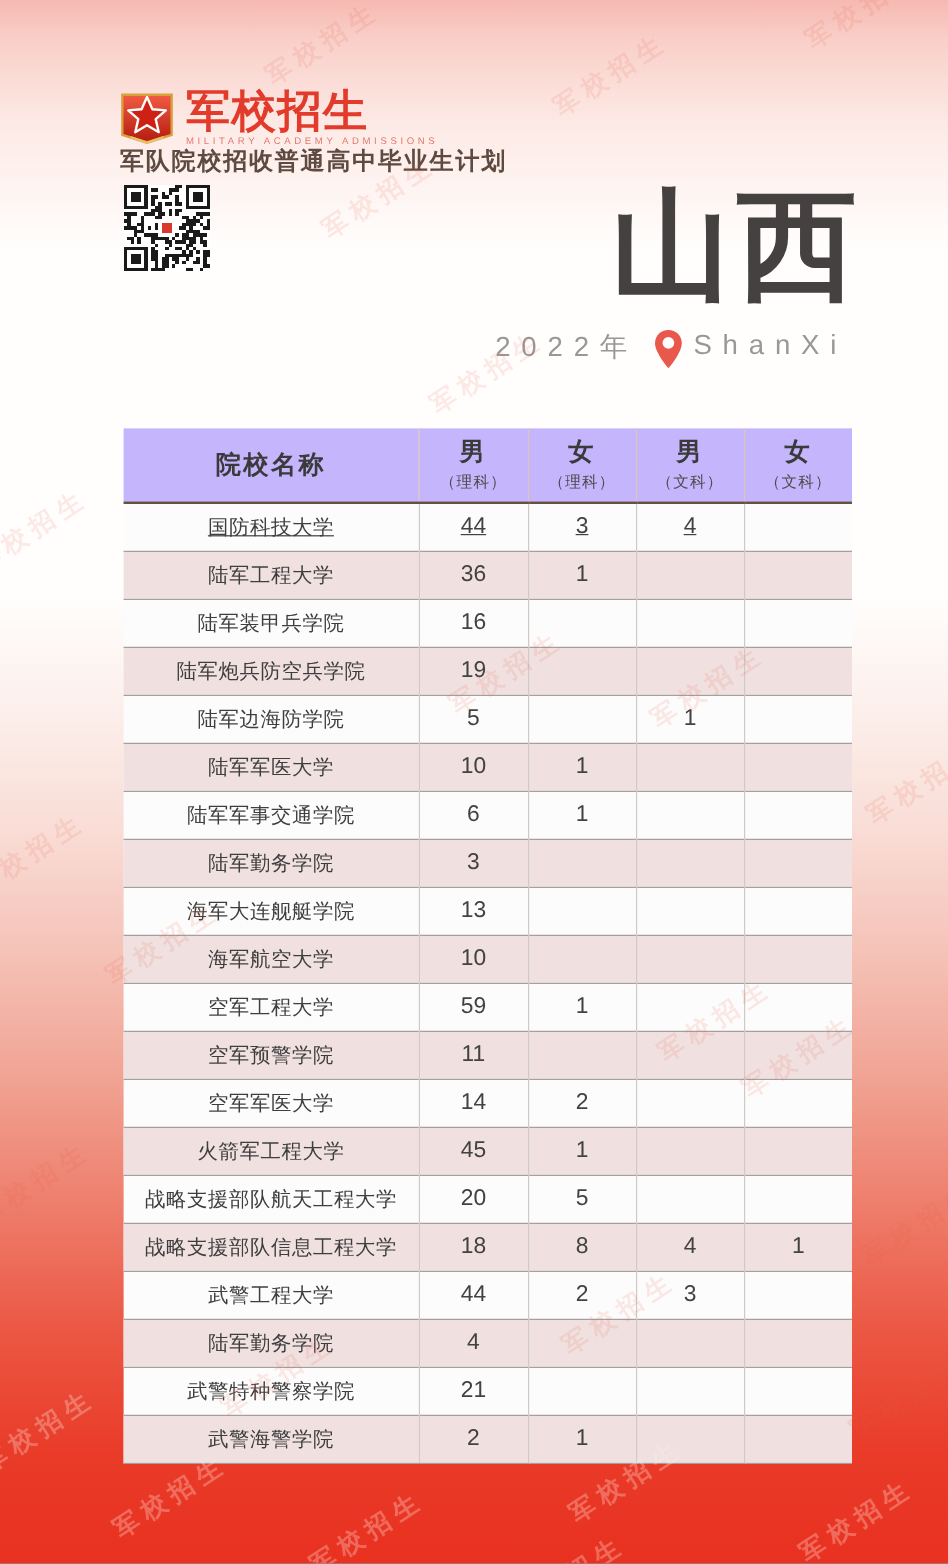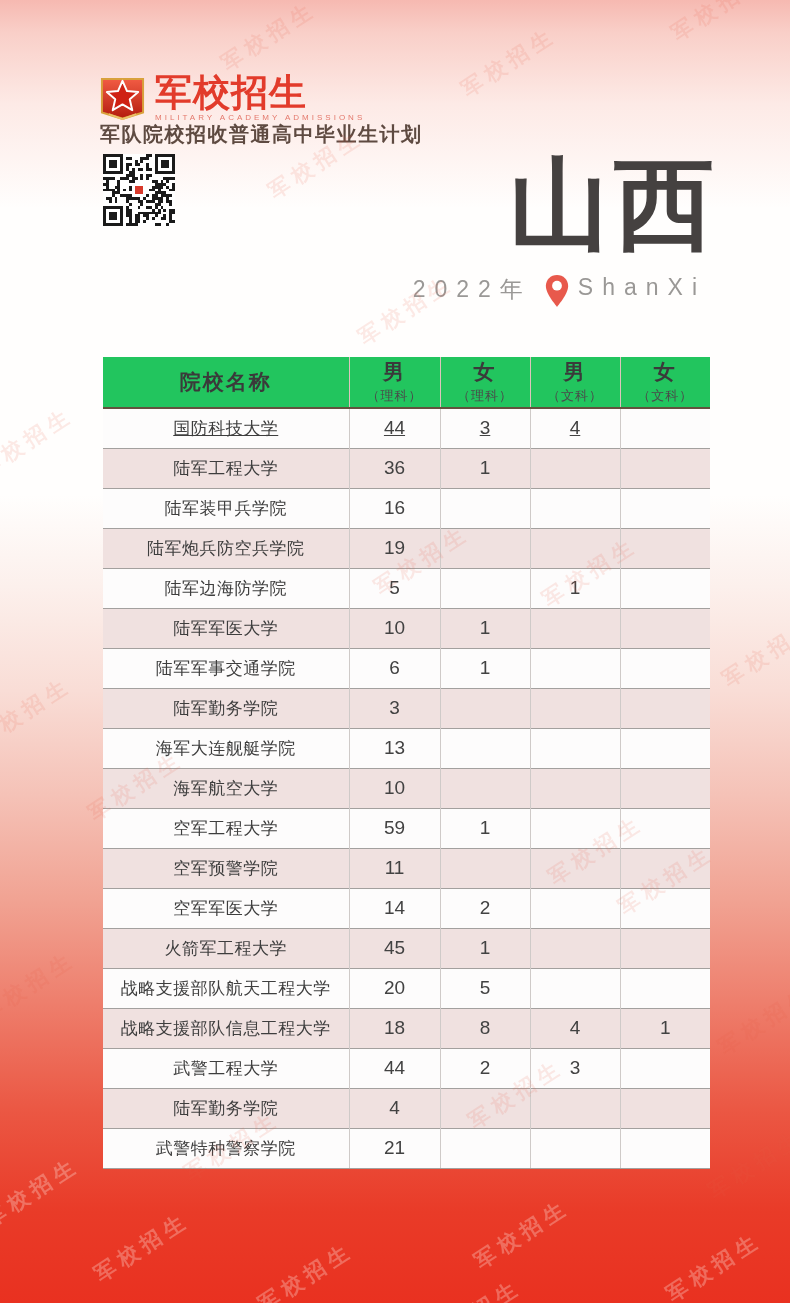--- a/index.html
+++ b/index.html
@@ -52,21 +52,21 @@
     position:absolute; top:274px; right:84px; z-index:2;
     display:flex; align-items:flex-start; gap:12px;
     color:#9a9896; font-size:23px; letter-spacing:9px; font-weight:500;
   }
   .dateline .pin { width:26px; height:34px; margin-right:-4px; }
 
   
   .table-wrap { position:absolute; left:103px; top:357px; width:607px; z-index:3; }
   table { width:100%; border-collapse:collapse; table-layout:fixed; background:#fdfcfc; }
   thead th {
-    background:#22c55e; height:51px; vertical-align:middle;
+    background:#c4b5fd; height:62px; vertical-align:middle;
     border-bottom:2px solid #63523d; font-weight:normal; padding:0;
   }
   thead th + th { border-left:1px solid #dcc4bc; }
   .h-main { font-size:21px; font-weight:bold; color:#3a3a3a; letter-spacing:2px; line-height:1.2; }
   .h-sub  { font-size:13px; color:#4a4a4a; margin-top:3px; letter-spacing:1px; }
   tbody td {
     height:40px; text-align:center; vertical-align:middle;
     border-top:1px solid #a3a09e; color:#424242; font-size:19px;
   }
   tbody td + td { border-left:1px solid #cfcac8; }
@@ -501,17 +501,24 @@
             <td class="num"></td>
             <td class="num"></td>
           </tr>
           <tr>
             <td class="school">武警特种警察学院</td>
             <td class="num">21</td>
             <td class="num"></td>
             <td class="num"></td>
             <td class="num"></td>
           </tr>
+          <tr>
+            <td class="school">武警海警学院</td>
+            <td class="num">2</td>
+            <td class="num">1</td>
+            <td class="num"></td>
+            <td class="num"></td>
+          </tr>
         </tbody>
     </table>
   </div>
 
 </div>
 
 </body></html>

